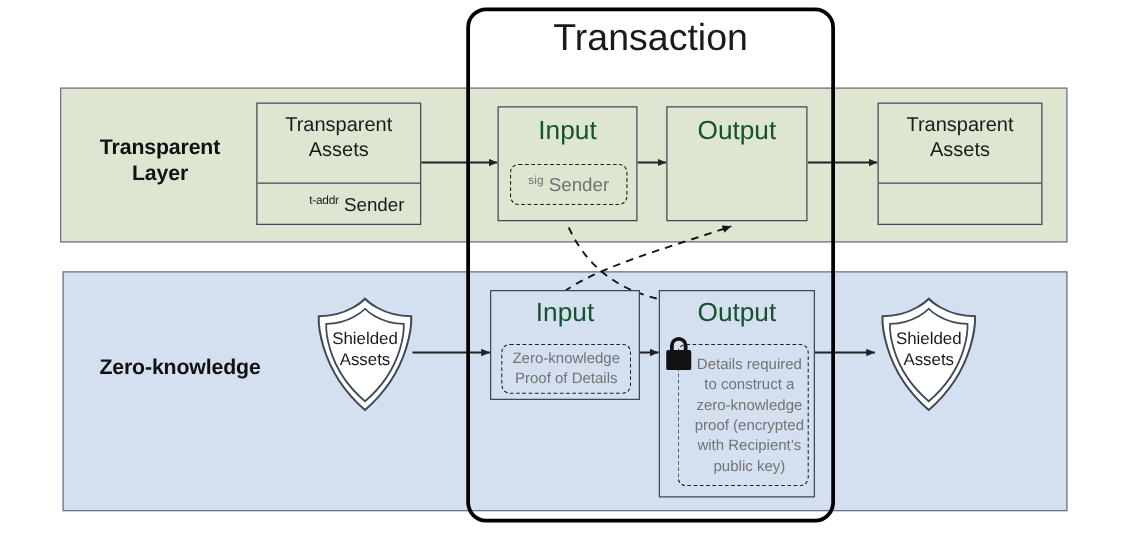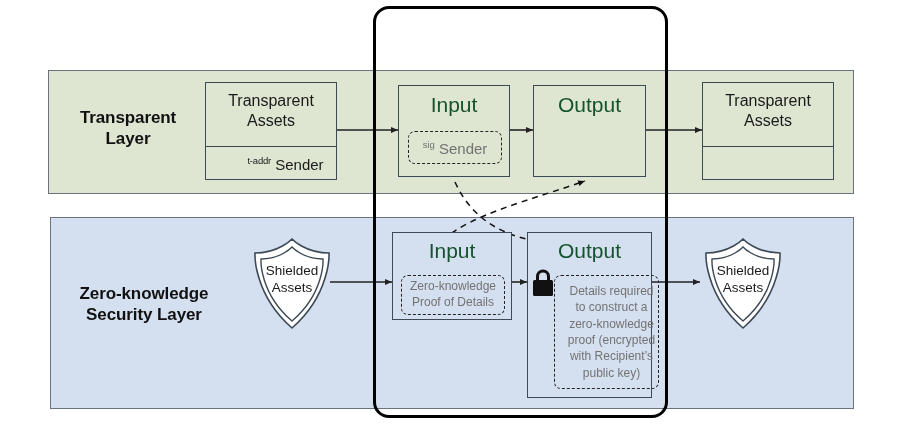--- a/index.html
+++ b/index.html
@@ -187,21 +187,20 @@
 
   <div class="layer-band" id="transparent-layer-band"></div>
   <div class="layer-band" id="shielded-layer-band"></div>
 
   <div class="layer-label" id="transparent-layer-label">
     <div>Transparent</div>
     <div>Layer</div>
   </div>
   <div class="layer-label" id="shielded-layer-label">
     <div>Zero-knowledge</div>
-    <div>Security Layer</div>
   </div>
 
   <svg id="connectors" viewBox="0 0 900 428">
     <defs>
       <marker id="arrowSolid" markerWidth="8" markerHeight="8" refX="7" refY="3" orient="auto" markerUnits="userSpaceOnUse">
         <path d="M0,0 L7,3 L0,6 z" fill="#222222"></path>
       </marker>
       <marker id="arrowDash" markerWidth="8" markerHeight="8" refX="7" refY="3" orient="auto" markerUnits="userSpaceOnUse">
         <path d="M0,0 L7,3 L0,6 z" fill="#111111"></path>
       </marker>
@@ -218,20 +217,21 @@
     <path d="M512,282 L527,282" stroke="#222222" stroke-width="1.6" fill="none" marker-end="url(#arrowSolid)"></path>
 
     <path d="M652,282 L700,282" stroke="#222222" stroke-width="1.6" fill="none" marker-end="url(#arrowSolid)"></path>
 
     <path d="M455,182 C470,215 500,240 555,243" stroke="#111111" stroke-width="1.5" fill="none" stroke-dasharray="6,5" marker-end="url(#arrowDash)"></path>
 
     <path d="M443,240 C470,215 530,200 585,181" stroke="#111111" stroke-width="1.5" fill="none" stroke-dasharray="6,5" marker-end="url(#arrowDash)"></path>
   </svg>
 
   <div id="transaction-box"></div>
+  <div id="transaction-title">Transaction</div>
 
   <div class="box box-green" style="left:205px; top:82px; width:132px; height:98px;">
     <div class="asset-title" style="top:8px;">
       <div>Transparent</div>
       <div>Assets</div>
     </div>
     <div class="divider" style="top:63px;"></div>
     <div class="addr-line" style="top:72px;">
       <span class="sup">t-addr</span>
       <span>Sender</span>
@@ -274,21 +274,21 @@
   <div class="box box-blue" style="left:392px; top:232px; width:120px; height:88px;">
     <div class="box-title" style="top:6px;">Input</div>
     <div class="dashed" style="left:8px; top:42px; width:104px; height:40px; flex-direction:column;">
       <span class="zk-text">Zero-knowledge</span>
       <span class="zk-text">Proof of Details</span>
     </div>
   </div>
 
   <div class="box box-blue" style="left:527px; top:232px; width:125px; height:166px;">
     <div class="box-title" style="top:6px;">Output</div>
-    <div class="dashed" style="left:26px; top:42px; width:105px; height:114px;">
+    <div class="dashed" style="left:14px; top:42px; width:105px; height:114px;">
       <span class="details-text">Details required to construct a zero-knowledge proof (encrypted with Recipient’s public key)</span>
     </div>
   </div>
 
   <div id="lock-icon">
     <svg width="26" height="30" viewBox="0 0 26 30">
       <path d="M7.5,13 L7.5,8.5 A5.5,5.5 0 0 1 18.5,8.5 L18.5,13" fill="none" stroke="#111111" stroke-width="3"></path>
       <rect x="3" y="12" width="20" height="16" rx="1.5" fill="#111111"></rect>
     </svg>
   </div>

